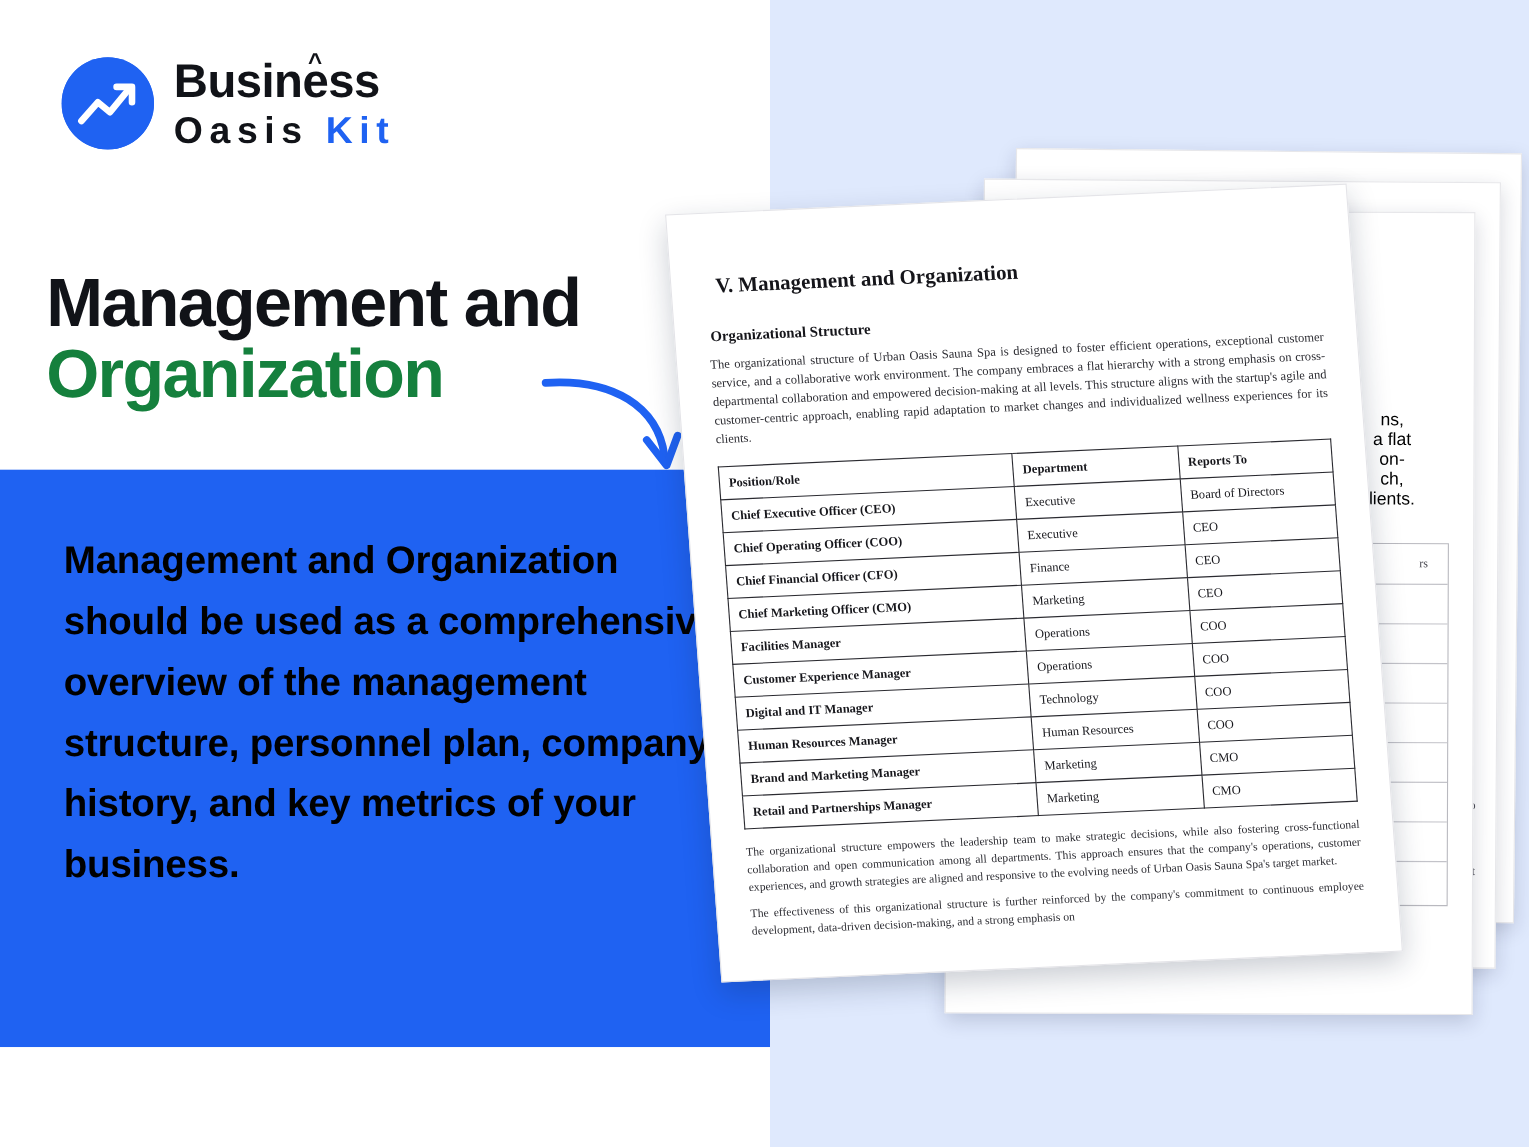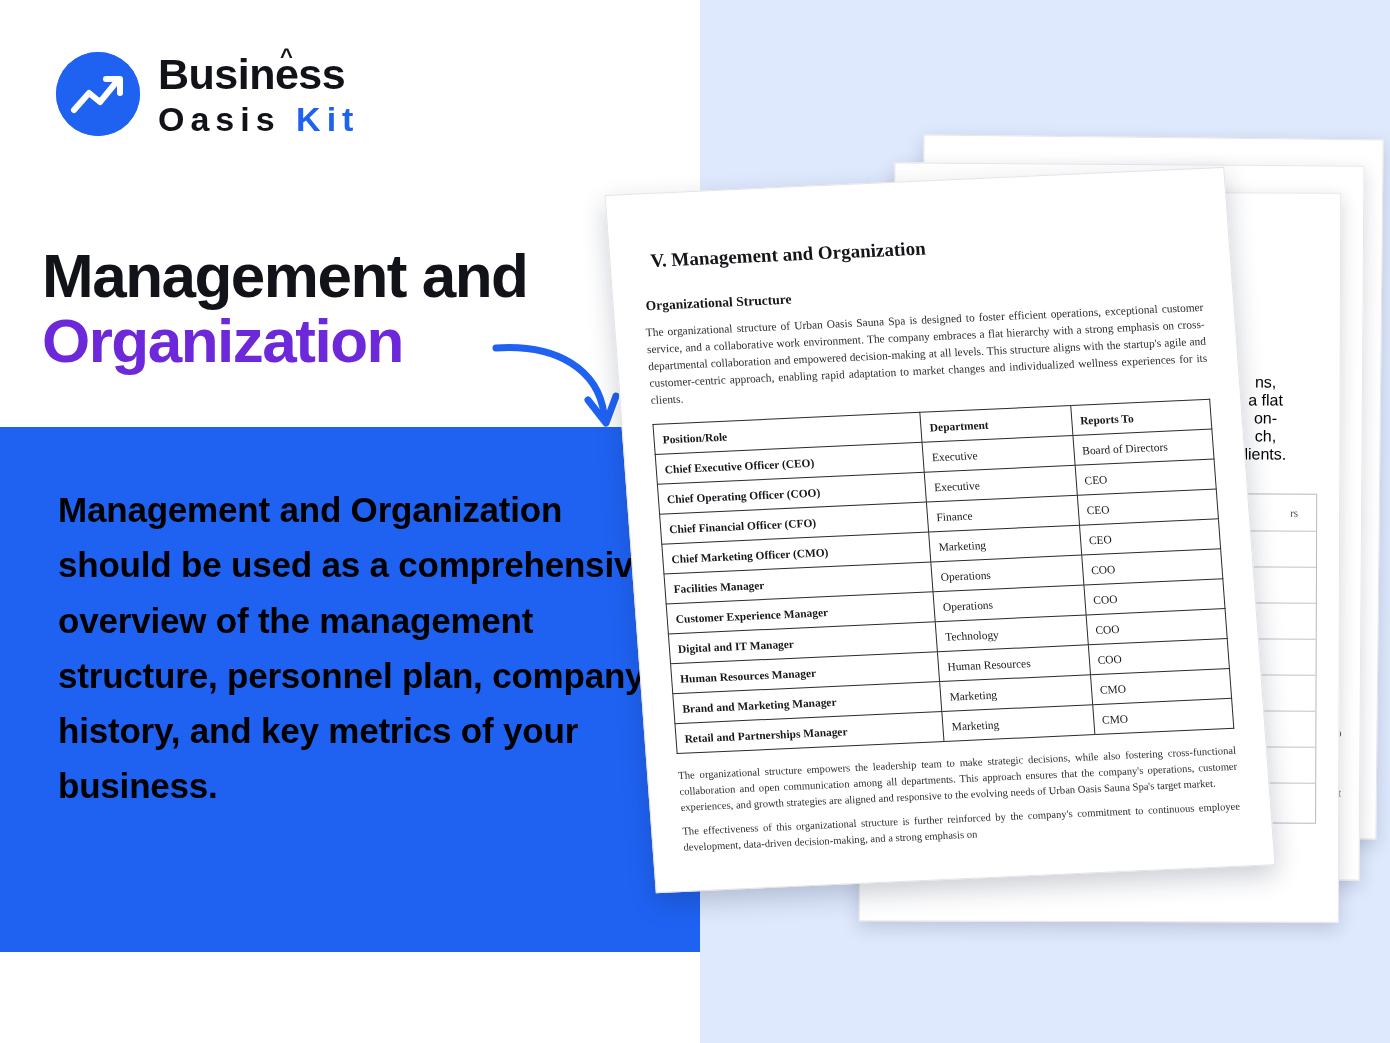--- a/index.html
+++ b/index.html
@@ -71,21 +71,21 @@
   .headline {
     position: absolute;
     left: 42px; top: 243px;
     width: 640px;
     font-size: 62px;
     font-weight: bold;
     line-height: 1.05;
     letter-spacing: -1.5px;
     color: #111318;
   }
-  .headline .hl2 { color: #6d28d9; display: block; }
+  .headline .hl2 { color: #15803d; display: block; }
   
   .arrow {
     position: absolute;
     left: 488px; top: 330px;
     width: 140px; height: 110px;
   }
   
   .body-copy {
     position: absolute;
     left: 58px; top: 482px;

